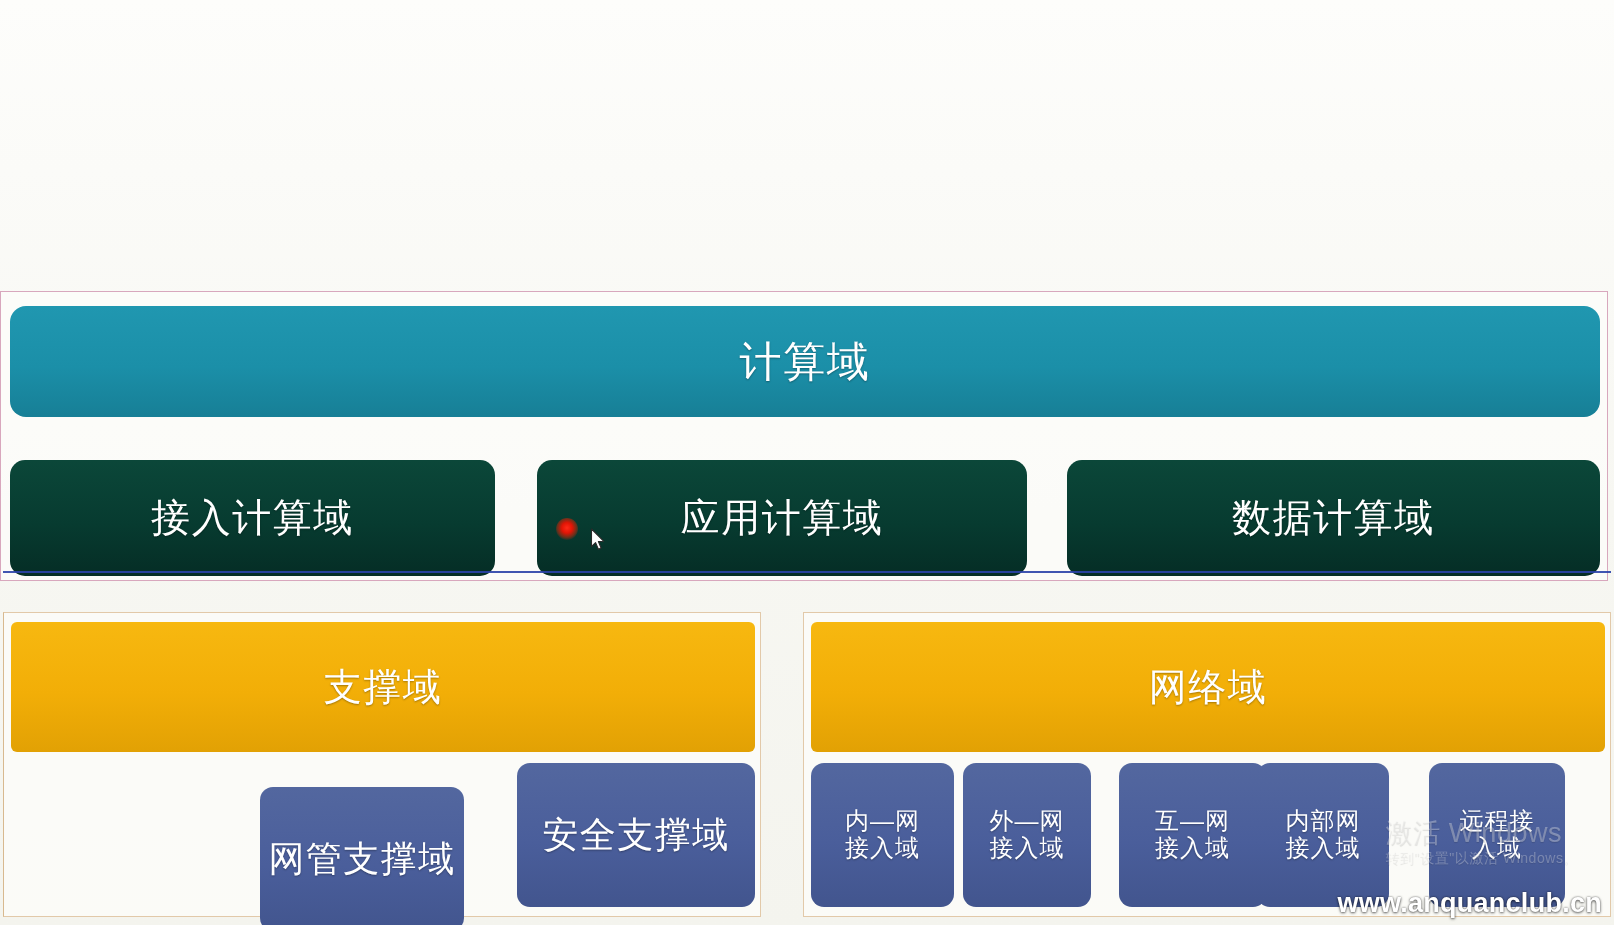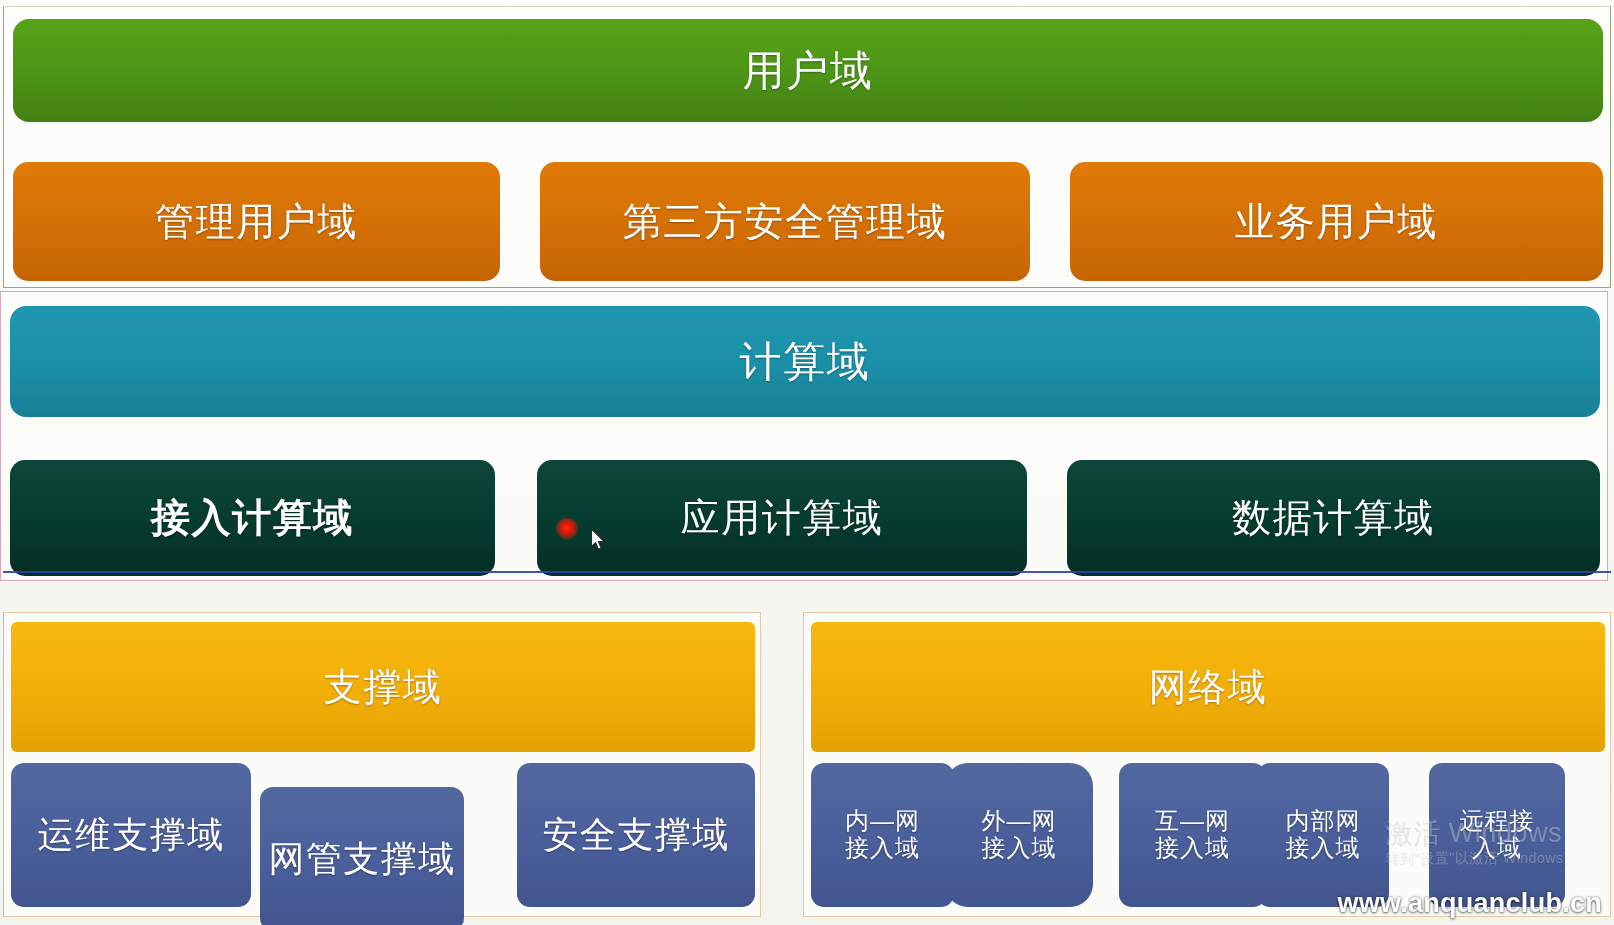--- a/index.html
+++ b/index.html
@@ -69,21 +69,21 @@
     background:linear-gradient(180deg,#2097b0 0%,#1b8fa8 55%,#177f96 100%);
     border-radius:16px;
     font-size:42px;
   }
   .compute-sub{
     position:absolute;top:168px;height:116px;
     background:linear-gradient(180deg,#0b4739 0%,#073b30 55%,#052d25 100%);
     font-size:39px;
     border-radius:15px;
   }
-  #compute-sub-0{left:9px;width:485px;font-weight:bold;}
+  #compute-sub-0{left:9px;width:485px;}
   #compute-sub-1{left:536px;width:490px;}
   #compute-sub-2{left:1066px;width:533px;}
   
   #compute-underline{
     position:absolute;left:3px;top:571px;width:1608px;height:2px;
     background:#2b43a8;opacity:.9;
   }
 
   
   #group-support{
@@ -111,21 +111,21 @@
     border-radius:13px;
   }
   .sup-sub{top:150px;height:144px;font-size:36px;}
   #sup-0{left:7px;width:240px;}
   #sup-1{left:256px;width:204px;margin-top:24px;}
   #sup-2{left:513px;width:238px;}
 
   .net-sub{top:150px;height:144px;font-size:24px;}
   .net-sub .two-line{display:block;}
   #net-0{left:7px;width:143px;}
-  #net-1{left:141px;width:148px;border-radius:23px;}
+  #net-1{left:159px;width:128px;}
   #net-2{left:315px;width:147px;}
   #net-3{left:453px;width:132px;}
   #net-4{left:625px;width:136px;}
 
   
   #click-marker{
     position:absolute;left:556px;top:518px;width:22px;height:22px;
     border-radius:50%;
     background:radial-gradient(circle at 50% 45%,#ff2a18 0%,#e11505 32%,rgba(196,40,10,.55) 58%,rgba(150,60,30,0) 78%);
     pointer-events:none;
@@ -155,41 +155,33 @@
     letter-spacing:.01em;
     text-shadow:0 1px 3px rgba(0,0,0,.55),0 0 2px rgba(0,0,0,.5);
     pointer-events:none;
   }
 </style>
 </head>
 <body>
 
 <div id="stage">
 
-  <div class="group" id="group-user">
-    <div class="box" id="bar-user">用户域</div>
-
-    <div class="box user-sub" id="user-sub-0">管理用户域</div>
-    <div class="box user-sub" id="user-sub-1">第三方安全管理域</div>
-    <div class="box user-sub" id="user-sub-2">业务用户域</div>
-  </div>
 
   <div class="group" id="group-compute">
     <div class="box" id="bar-compute">计算域</div>
 
     <div class="box compute-sub" id="compute-sub-0">接入计算域</div>
     <div class="box compute-sub" id="compute-sub-1">应用计算域</div>
     <div class="box compute-sub" id="compute-sub-2">数据计算域</div>
   </div>
   <div id="compute-underline"></div>
 
   <div class="group" id="group-support">
     <div class="box bar-yellow" id="bar-support">支撑域</div>
 
-    <div class="box blue sup-sub" id="sup-0">运维支撑域</div>
     <div class="box blue sup-sub" id="sup-1">网管支撑域</div>
     <div class="box blue sup-sub" id="sup-2">安全支撑域</div>
   </div>
 
   <div class="group" id="group-network">
     <div class="box bar-yellow" id="bar-network">网络域</div>
 
     <div class="box blue net-sub" id="net-0">
       <div>
         <span class="two-line">内—网</span>

